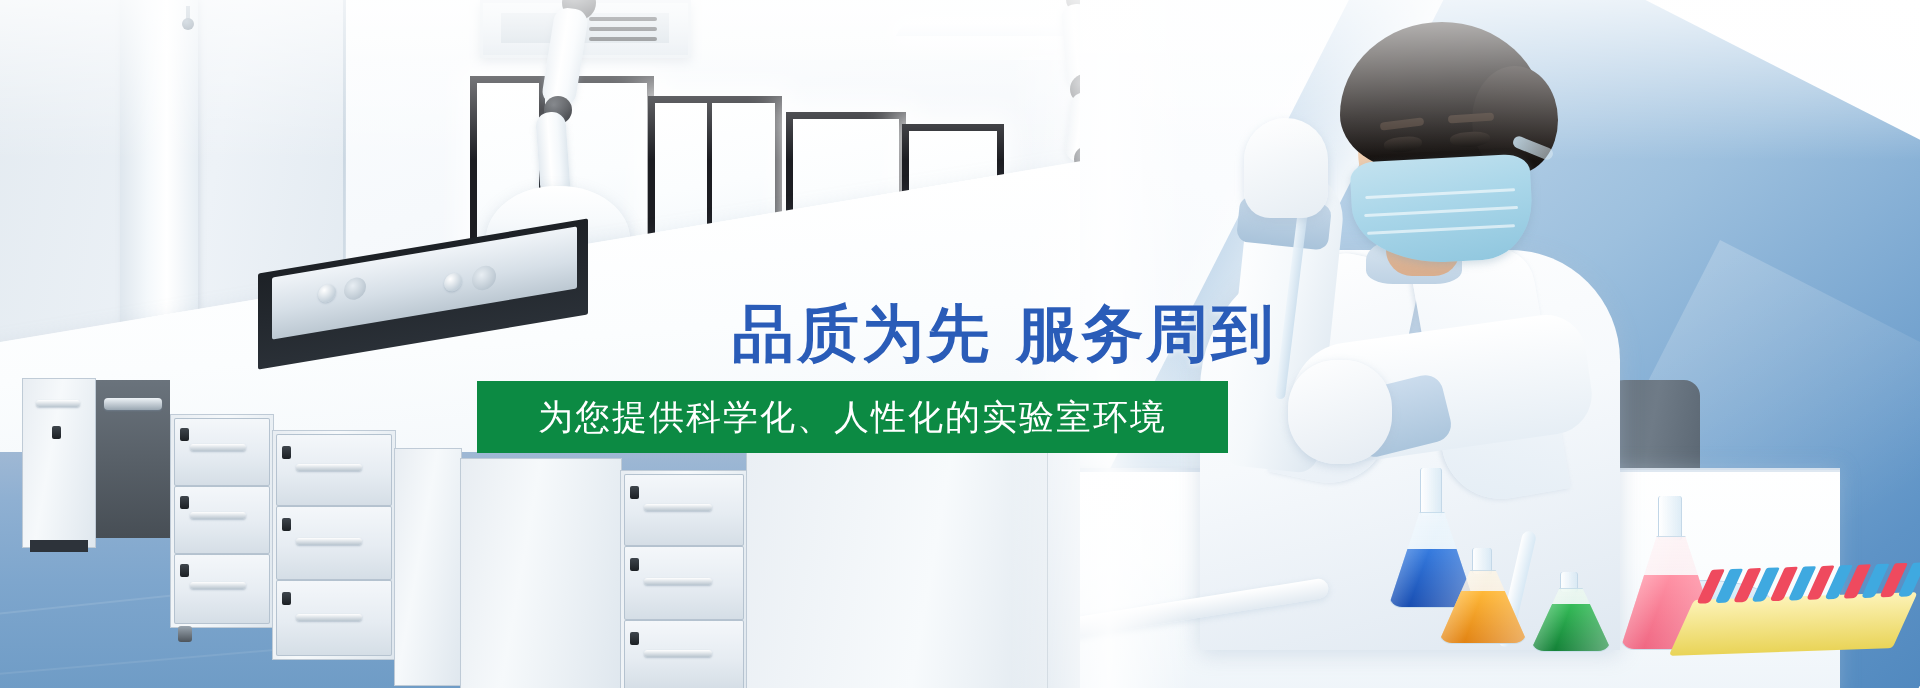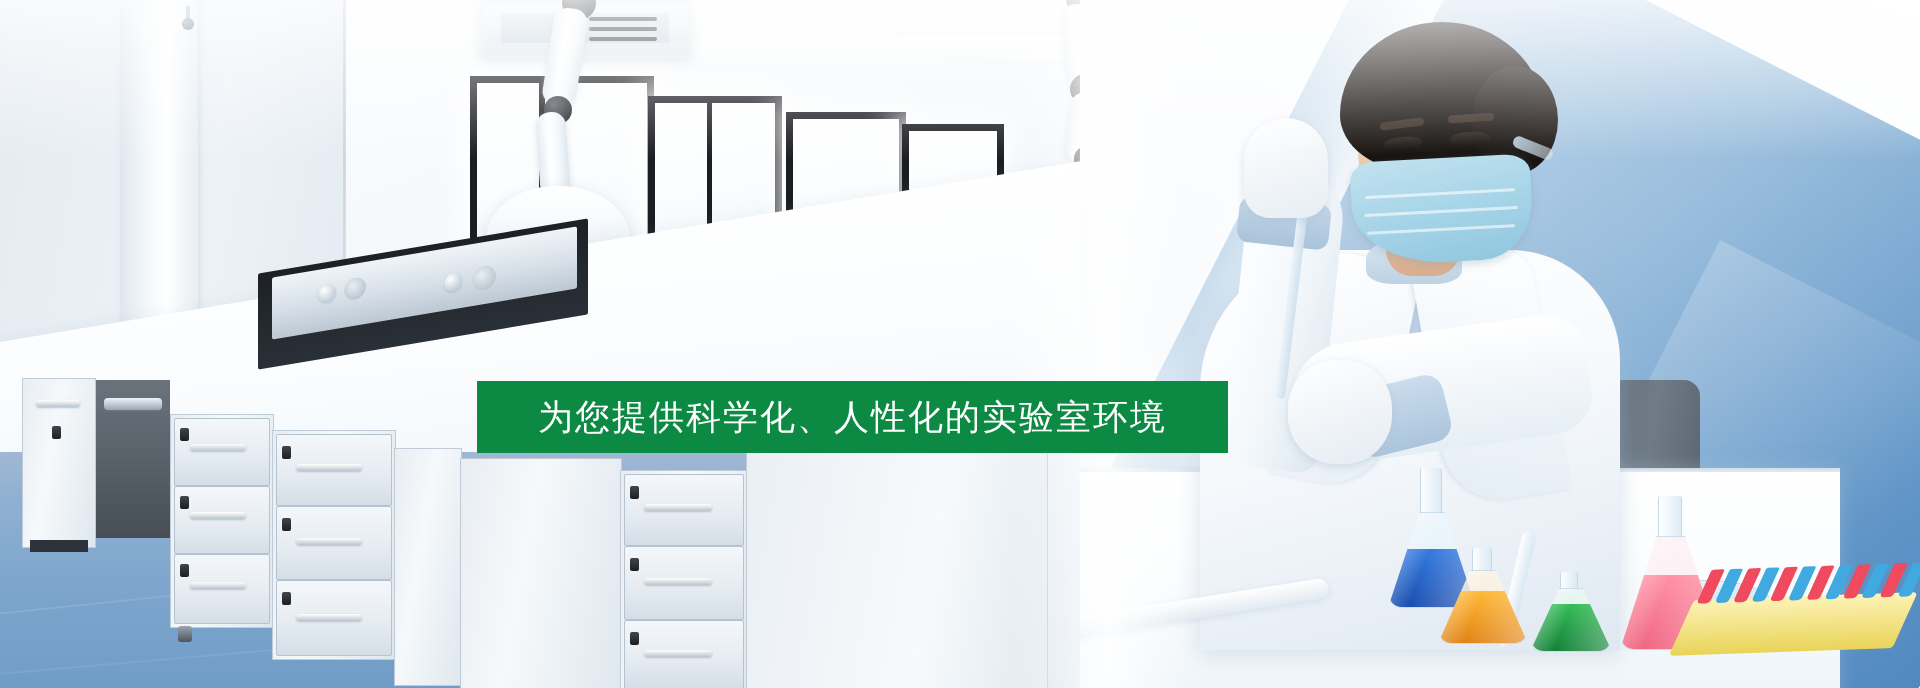--- a/index.html
+++ b/index.html
@@ -739,18 +739,19 @@
       <div class="tip" style="left:166px;background:#3fa9e0;"></div>
       <div class="tip" style="left:184px;background:#ef4a5e;"></div>
       <div class="tip" style="left:202px;background:#3fa9e0;"></div>
     </div>
   </div>
 
   <div id="seam"></div>
   <div id="top-glow"></div>
 
 
+  <div id="headline-cn">品质为先 服务周到</div>
 
   <div id="subbar">
     <span id="subbar-text">为您提供科学化、人性化的实验室环境</span>
   </div>
 
 </div>
 
 </body></html>

